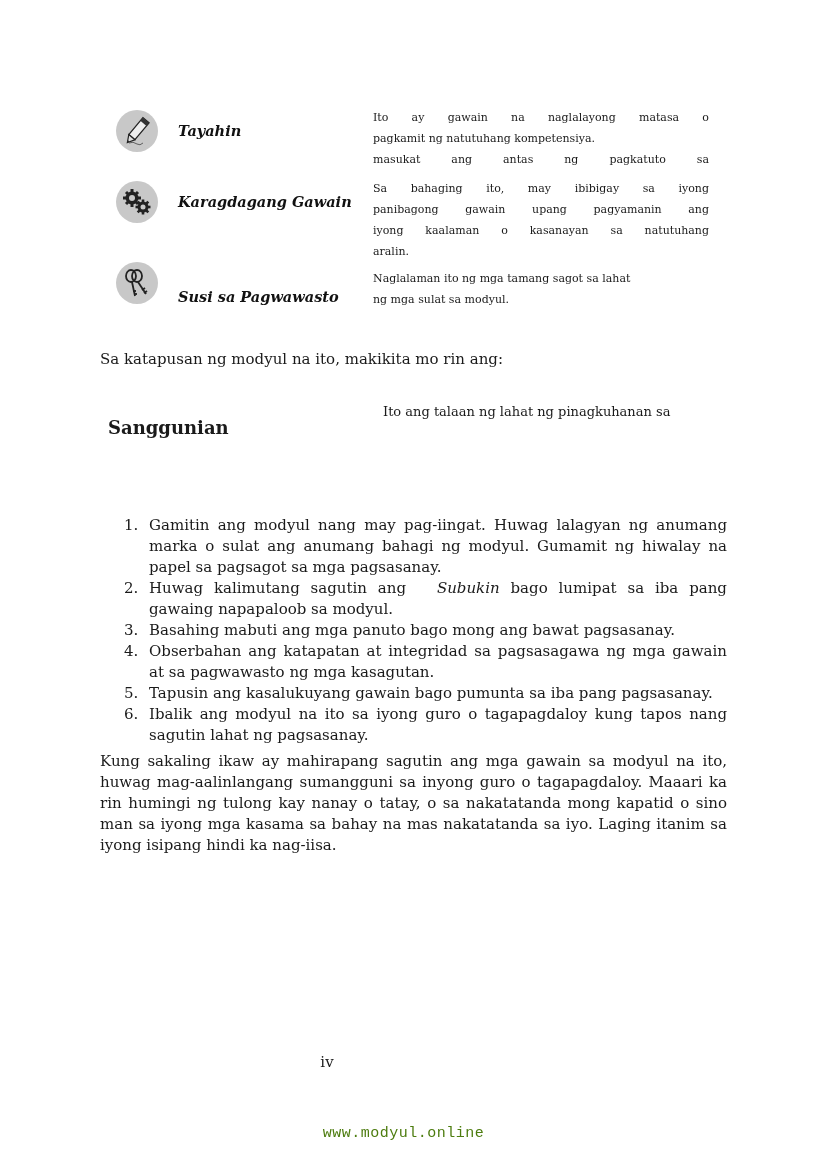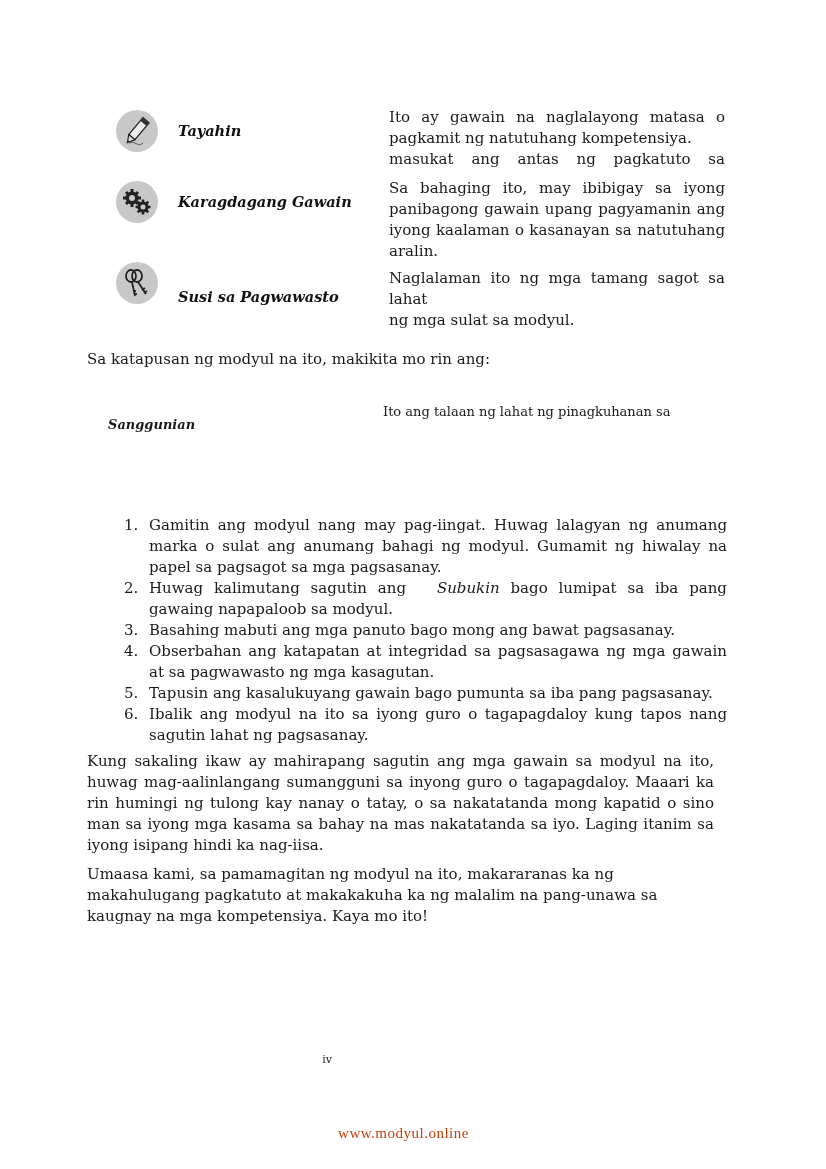--- a/index.html
+++ b/index.html
@@ -6,44 +6,44 @@
   body { width: 826px; height: 1169px; position: relative; overflow: hidden;
          font-family: "DejaVu Serif", "Liberation Serif", serif; color: #1a1a1a; }
   .page { position: absolute; left: 0; top: 0; width: 826px; height: 1169px; }
 
   .row { position: absolute; left: 112px; width: 610px; }
   .icon { position: absolute; left: 4px; width: 42px; height: 42px; border-radius: 50%;
           background: #c8c8c8; }
   .icon svg { width: 42px; height: 42px; display: block; }
   .label { position: absolute; left: 66px; font-family: "DejaVu Serif", serif;
            font-weight: bold; font-style: italic; font-size: 14.5px; color: #111; }
-  .desc { position: absolute; left: 277px; width: 336px; font-size: 15px; line-height: 21px;
+  .desc { position: absolute; left: 261px; width: 336px; font-size: 11px; line-height: 21px;
           text-align: justify; text-align-last: left; }
   .desc span { display: block; }
 
-  .p { position: absolute; left: 87px; width: 627px; font-size: 15px; line-height: 21px;
+  .p { position: absolute; left: 100px; width: 627px; font-size: 15px; line-height: 21px;
        text-align: justify; }
   .intro { top: 349px; }
-  .sang-label { position: absolute; left: 108px; top: 417px; font-weight: bold; font-style: italic;
-                font-size: 13px; }
+  .sang-label { position: absolute; left: 108px; top: 417px; font-weight: bold; 
+                font-size: 18px; }
   .sang-desc { position: absolute; left: 383px; top: 402px; width: 340px; font-size: 13px; line-height: 20px; }
 
   .paalala { top: 487px; }
   ol.list { position: absolute; left: 120px; top: 515px; width: 607px; margin: 0; padding: 0;
             list-style: none; font-size: 15px; line-height: 21px; }
   ol.list li { position: relative; padding-left: 29px; text-align: justify; }
   ol.list li .num { position: absolute; left: 4px; top: 0; }
   ol.list li .txt { display: block; }
 
   .kung { top: 751px; }
   .umaasa { top: 864px; text-align: left; width: 600px; }
 
-  .pagenum { position: absolute; left: 0; width: 654px; top: 1053px; text-align: center; font-size: 11px; }
+  .pagenum { position: absolute; left: 0; width: 654px; top: 1053px; text-align: center; font-size: 15px; }
   .watermark { position: absolute; left: 0; width: 807px; top: 1125px; text-align: center;
-               font-family: Liberation Serif, serif; font-size: 15px; color: #c2410c; letter-spacing: 0.5px; }
+               font-family: Liberation Mono, monospace; font-size: 15px; color: #4d7c0f; letter-spacing: 0.5px; }
   em { font-style: italic; margin-left: 20px; }
 </style>
 </head>
 <body>
 
 <div class="page">
 
   <div class="row" style="top:110px;">
     <div class="icon" style="top:0px;">
       <svg viewBox="0 0 42 42">
@@ -148,21 +148,16 @@
       <span class="txt">Tapusin ang kasalukuyang gawain bago pumunta sa iba pang pagsasanay.</span>
     </li>
     <li>
       <span class="num">6.</span>
       <span class="txt">Ibalik ang modyul na ito sa iyong guro o tagapagdaloy kung tapos nang sagutin lahat ng pagsasanay.</span>
     </li>
   </ol>
 
   <div class="p kung">Kung sakaling ikaw ay mahirapang sagutin ang mga gawain sa modyul na ito, huwag mag-aalinlangang sumangguni sa inyong guro o tagapagdaloy. Maaari ka rin humingi ng tulong kay nanay o tatay, o sa nakatatanda mong kapatid o sino man sa iyong mga kasama sa bahay na mas nakatatanda sa iyo. Laging itanim sa iyong isipang hindi ka nag-iisa.</div>
 
-  <div class="p umaasa">
-    <div>Umaasa kami, sa pamamagitan ng modyul na ito, makararanas ka ng</div>
-    <div>makahulugang pagkatuto at makakakuha ka ng malalim na pang-unawa sa</div>
-    <div>kaugnay na mga kompetensiya. Kaya mo ito!</div>
-  </div>
 
   <div class="pagenum">iv</div>
   <div class="watermark">www.modyul.online</div>
 </div>
 
 </body></html>

